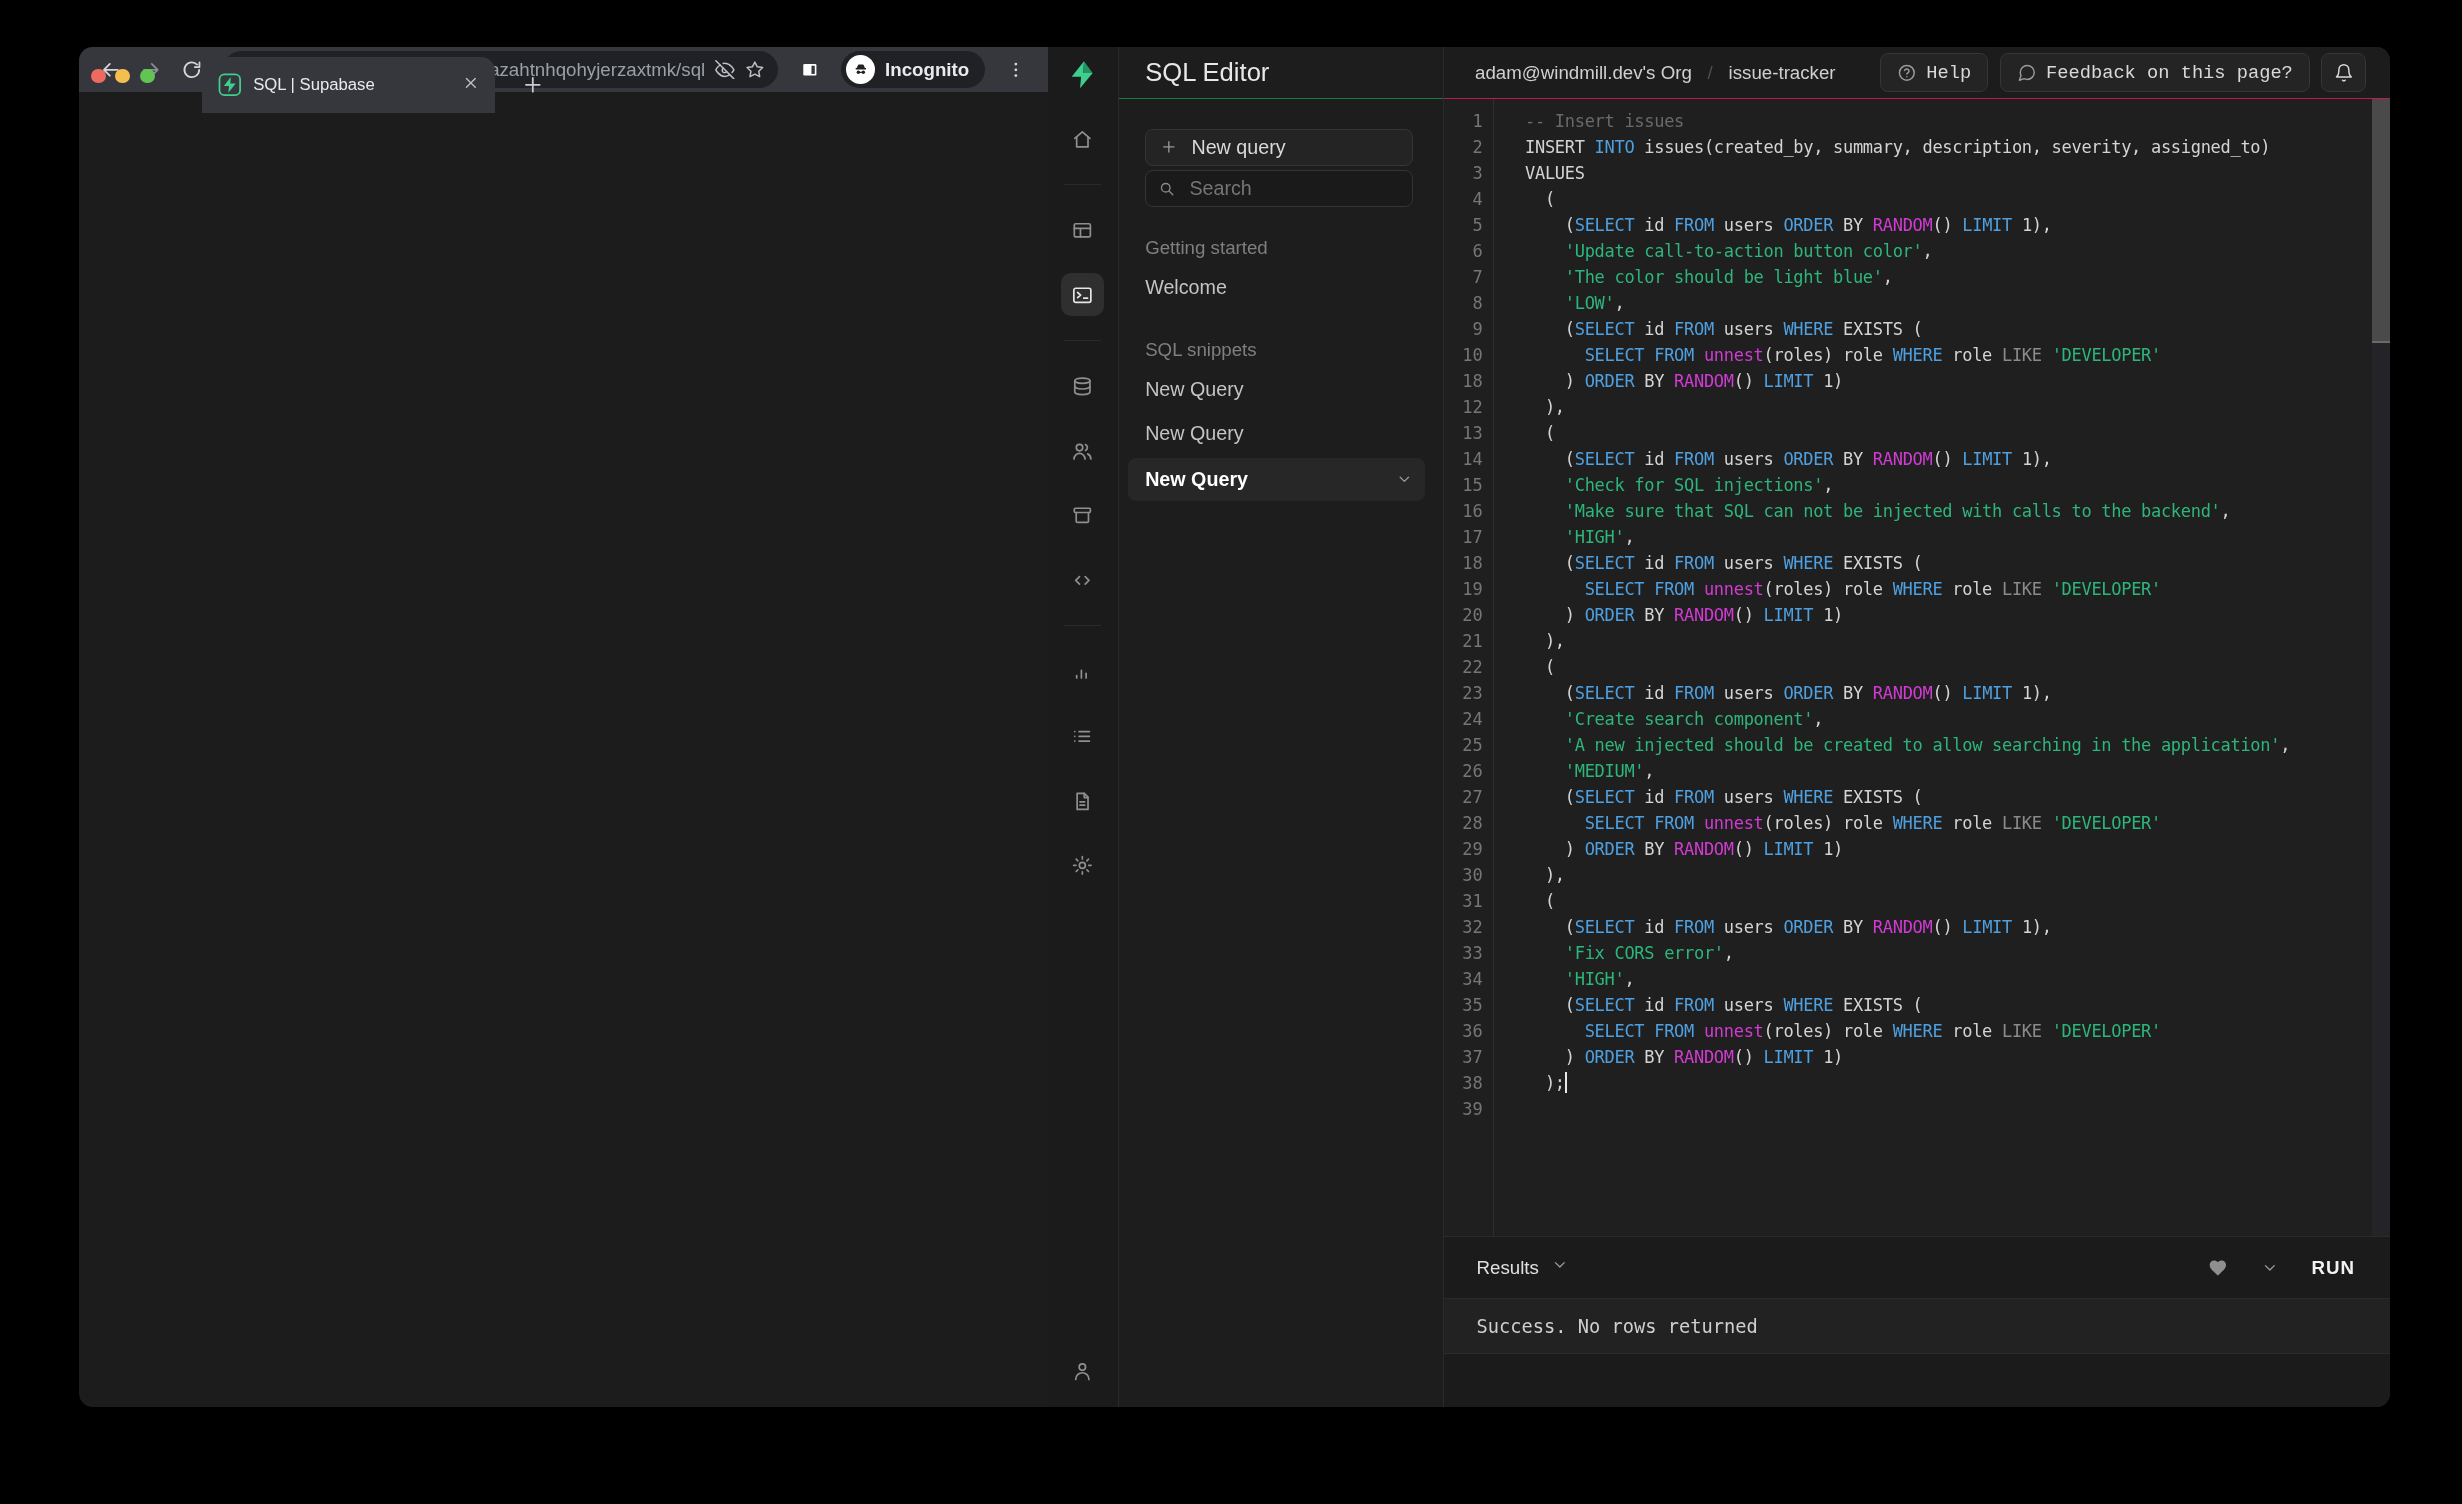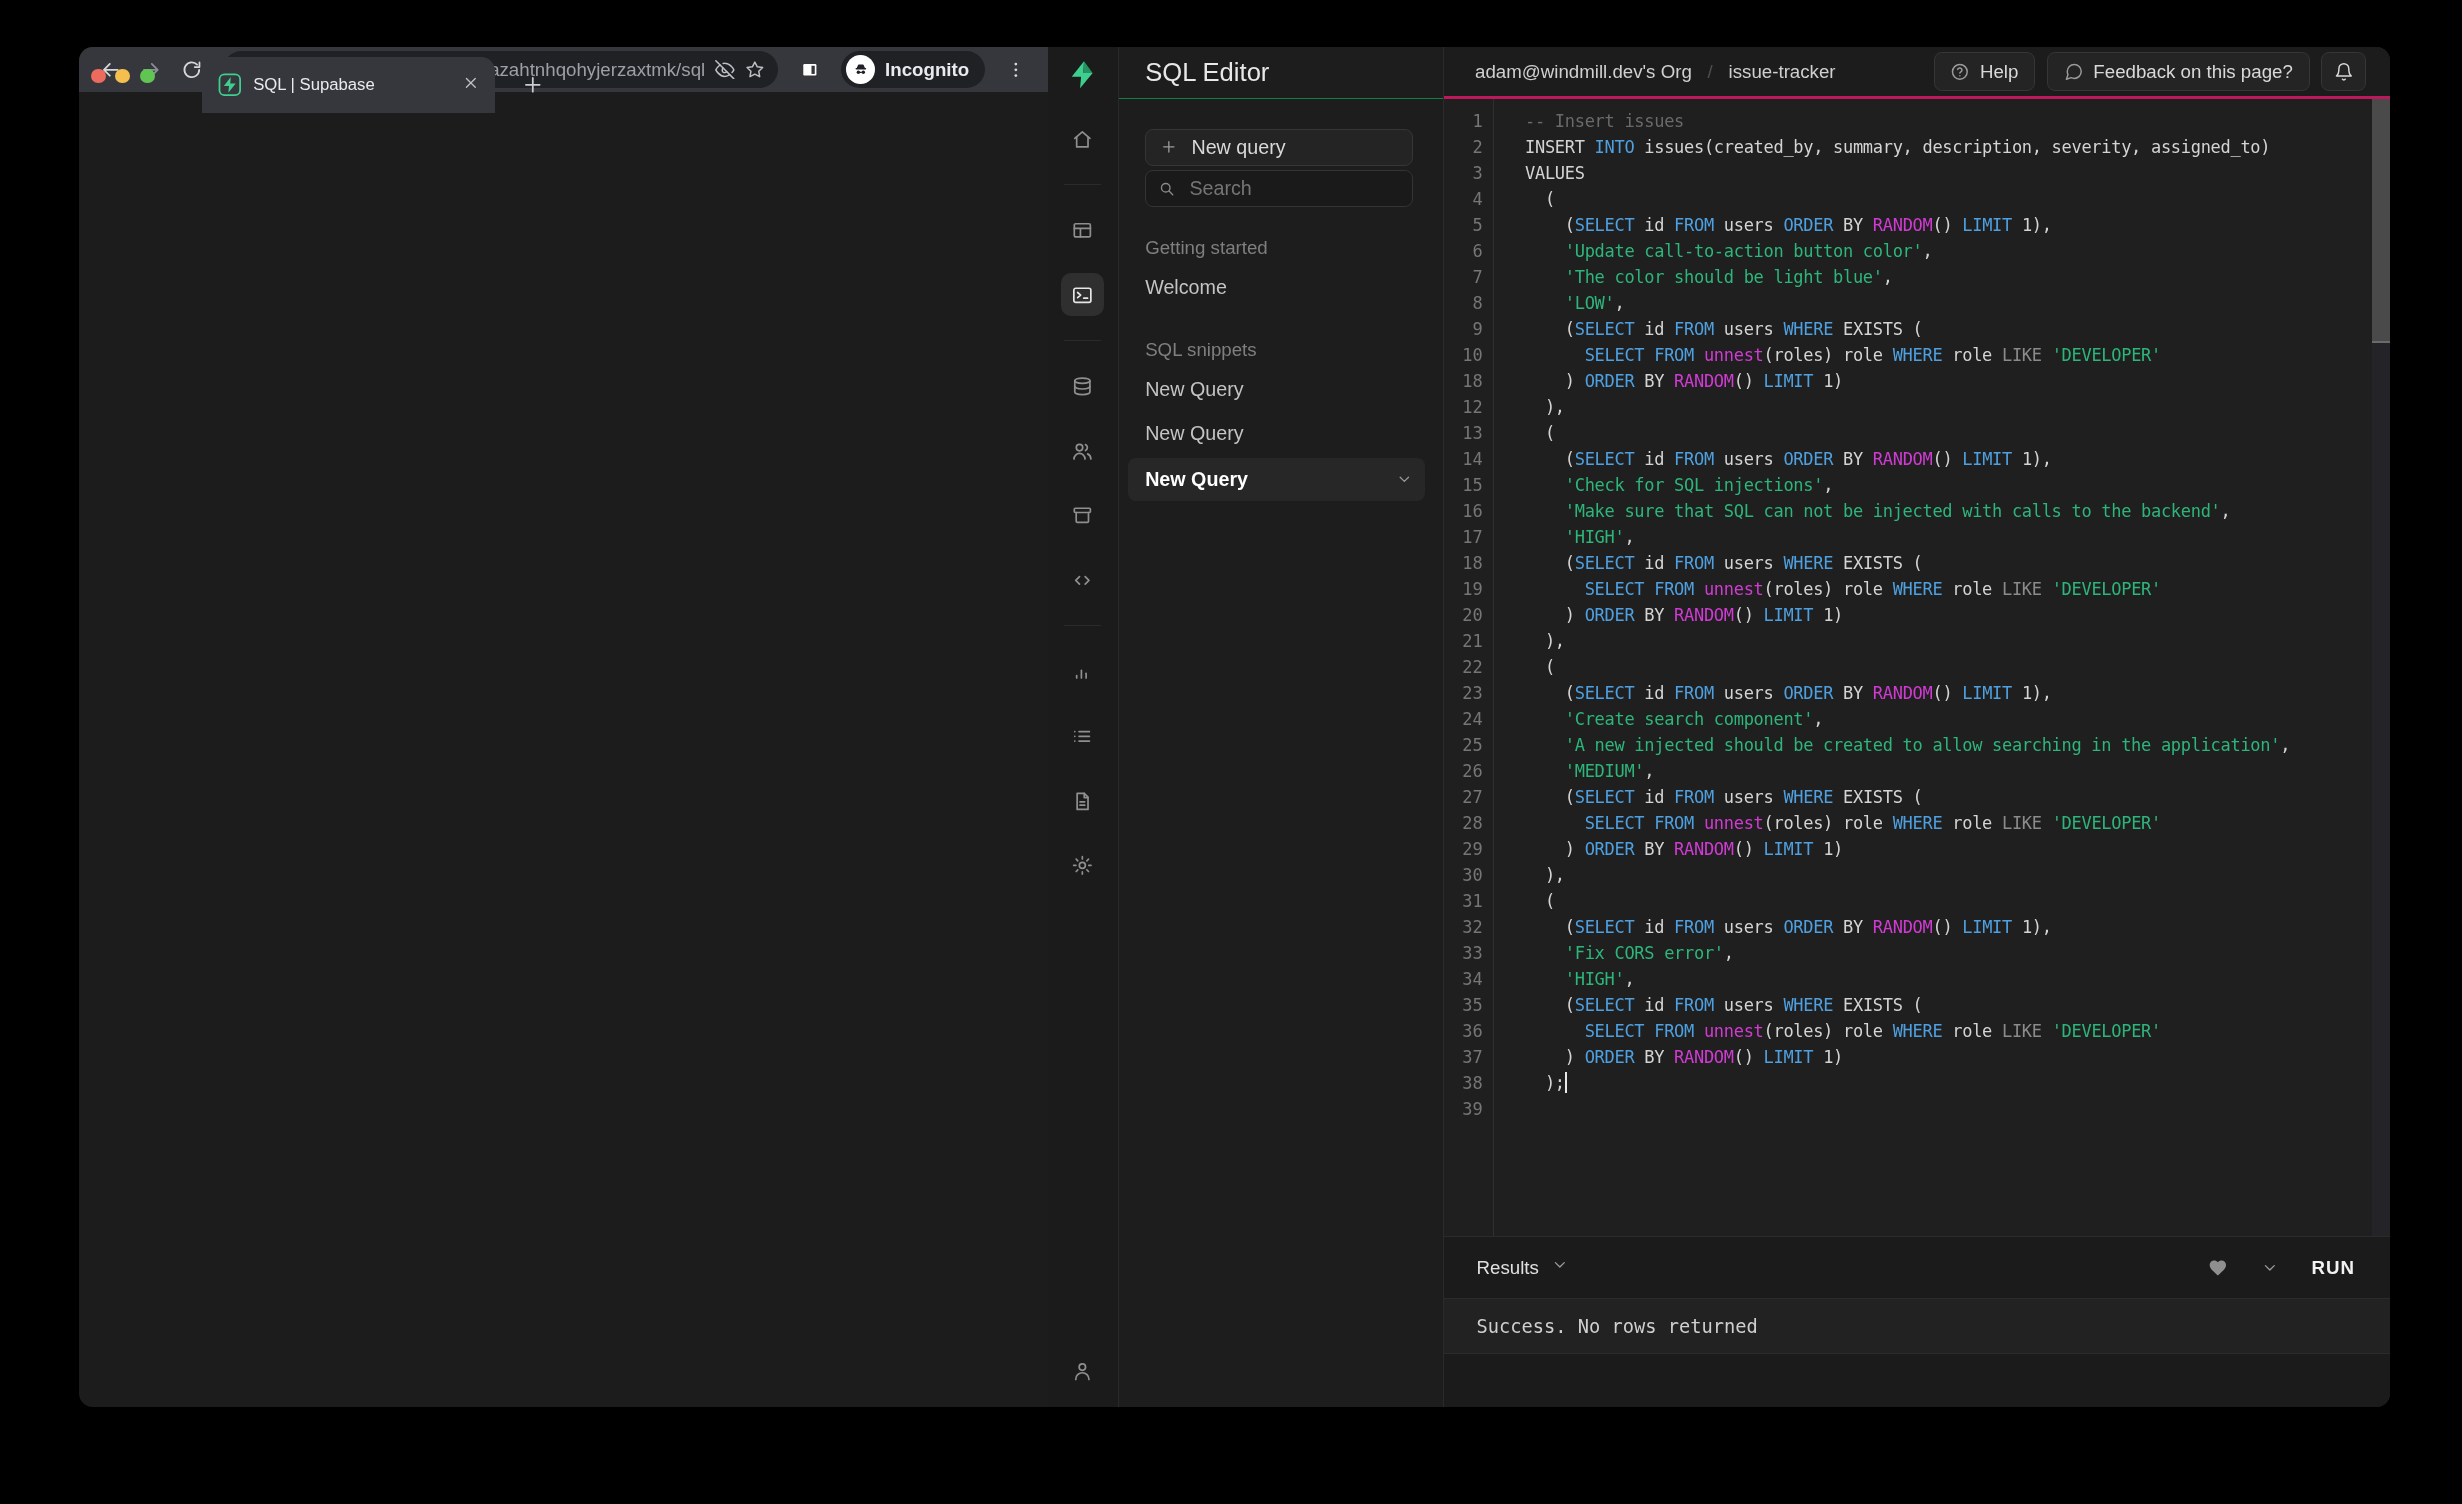--- a/index.html
+++ b/index.html
@@ -71,27 +71,27 @@
     width:100%;font-family:"Liberation Sans",sans-serif;}
   .search input::placeholder{color:#757575;}
   .section-label{color:#7f7f7f;font-size:18.7px;margin:29.6px 0 5.9px 26.6px;}
   .snippet-item{color:#c4c4c4;font-size:19.7px;padding:10.8px 0 10.8px 26.6px;}
   .snippet-item.selected{background:#272727;border-radius:7.9px;margin:2px 17.7px 2px 9.9px;
     padding:9.9px 11.8px 9.9px 16.7px;color:#fff;font-weight:700;display:flex;align-items:center;}
   .snippet-item.selected .grow{flex:1;}
   .snippet-item .chev{color:#9a9a9a;}
 
   .main{flex:1;display:flex;flex-direction:column;min-width:0;background:#1f1f1f;}
-  .main-header{height:52px;flex:none;background:#1c1c1c;border-bottom:3px solid #be185d;
+  .main-header{height:52px;flex:none;background:#1c1c1c;border-bottom:1px solid #be185d;
     display:flex;align-items:center;padding:0 23.6px 0 31.5px;}
   .crumbs{display:flex;align-items:center;gap:15.8px;font-size:18.7px;color:#d0d0d0;}
   .crumb-sep{color:#4f4f4f;}
   .hdr-actions{margin-left:auto;display:flex;align-items:center;gap:11.8px;}
   .hdr-btn{height:39px;border-radius:7.9px;background:#242424;border:1px solid #363636;
-    display:flex;align-items:center;gap:9.9px;padding:0 15.8px;color:#d9d9d9;font-size:18.7px;}
+    display:flex;align-items:center;gap:9.9px;padding:0 15.8px;color:#d9d9d9;font-size:18.7px;font-family:Liberation Mono, monospace;}
   .hdr-btn.iconic{width:45px;justify-content:center;padding:0;}
   .hdr-btn .ico{color:#9a9a9a;display:flex;}
 
   
   .editor{flex:1;position:relative;background:#1f1f1f;min-height:0;overflow:hidden;}
   .gutter{position:absolute;left:0;top:0;bottom:0;width:50px;border-right:1px solid #2f2f2f;
     padding-top:8.9px;}
   .gutter .ln{height:26px;line-height:26px;text-align:right;padding-right:9.9px;
     color:#767676;font-family:"DejaVu Sans Mono",monospace;font-size:17px;}
   .code-area{position:absolute;left:51px;right:17.7px;top:0;bottom:0;padding:8.9px 0 0 30.5px;

